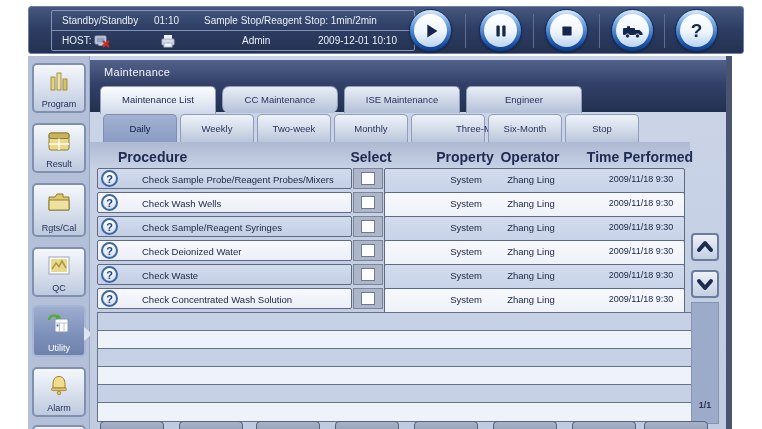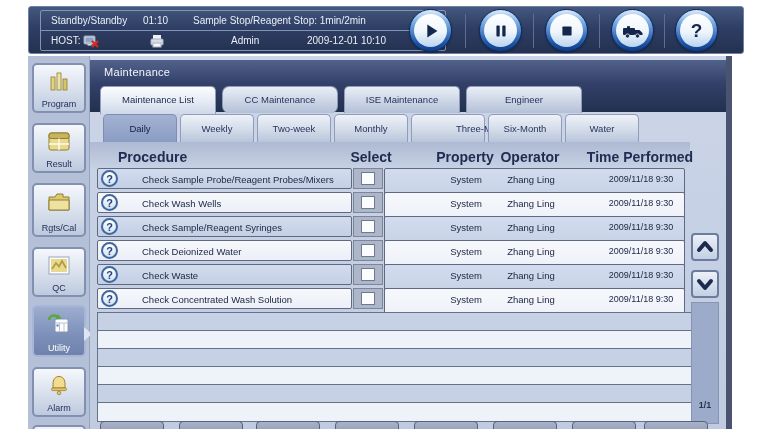--- a/index.html
+++ b/index.html
@@ -10,21 +10,21 @@
     font-family:"Liberation Sans", sans-serif;
     color:#1c2a50;
   }
   
   .topbar {
     position:absolute; left:28px; top:6px; width:716px; height:48px;
     background:linear-gradient(180deg,#46587e 0%,#2e3e64 45%,#243150 100%);
     border:1px solid #6e80a6; border-radius:3px;
   }
   .status-box {
-    position:absolute; left:11px; top:3px; width:406px; height:41px;
+    position:absolute; left:22px; top:3px; width:364px; height:41px;
     border:1px solid #8294b6; border-radius:2px;
   }
   .status-row1 { position:absolute; left:0; top:0; width:100%; height:20px; border-bottom:1px solid #8294b6; }
   .status-row2 { position:absolute; left:0; top:21px; width:100%; height:19px; }
   .tb-text { position:absolute; font-size:10px; color:#eaeff7; white-space:nowrap; top:4px; }
   .status-row2 .tb-text { top:3px; }
   .tb-sep { position:absolute; top:7px; width:1px; height:34px; background:#5d6e92; }
   .circle-btn {
     position:absolute; top:2px; width:43px; height:43px; border-radius:50%;
     background:linear-gradient(180deg,#dcebfb 0%,#7fb0e6 28%,#1d55a8 80%,#0f3c84 100%);
@@ -313,21 +313,21 @@
     <div class="tab1" style="left:132px;border-radius:7px;">CC Maintenance</div>
     <div class="tab1" style="left:254px;">ISE Maintenance</div>
     <div class="tab1" style="left:376px;">Engineer</div>
 
     <div class="tab2 active" style="left:13px;">Daily</div>
     <div class="tab2" style="left:90px;">Weekly</div>
     <div class="tab2" style="left:167px;">Two-week</div>
     <div class="tab2" style="left:244px;">Monthly</div>
     <div class="tab2" style="left:321px;padding-left:44px;">Three-Month</div>
     <div class="tab2" style="left:398px;">Six-Month</div>
-    <div class="tab2" style="left:475px;">Water</div>
+    <div class="tab2" style="left:475px;">Stop</div>
 
     <div class="thead">
       <span style="left:28px;">Procedure</span>
       <span class="th-center" style="left:281px;">Select</span>
       <span class="th-center" style="left:375px;">Property</span>
       <span class="th-center" style="left:440px;">Operator</span>
       <span class="th-center" style="left:550px;">Time Performed</span>
     </div>
 
     <div class="rowA row-blue" style="top:112px;">

